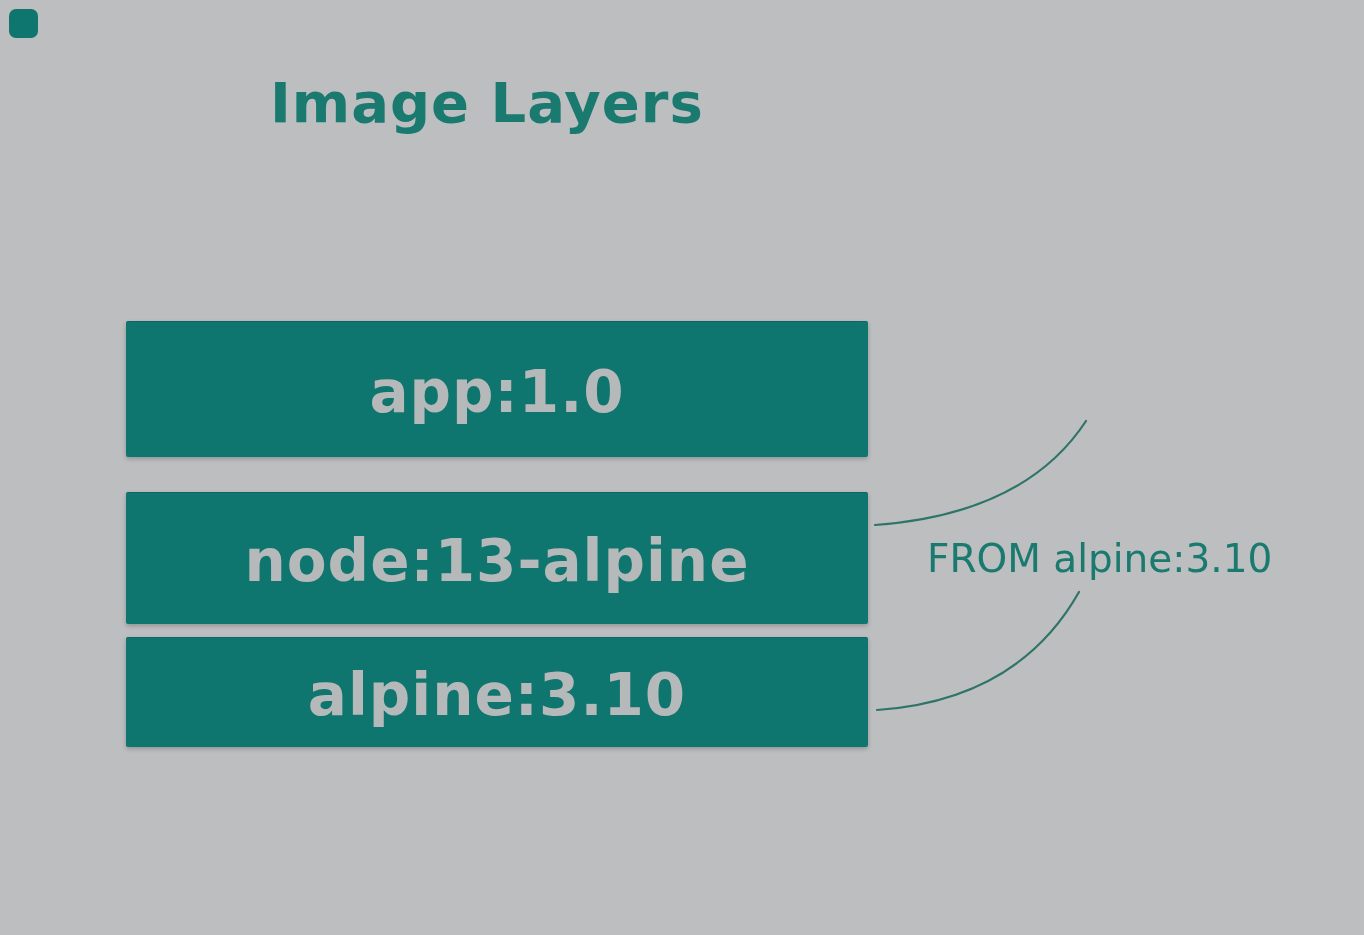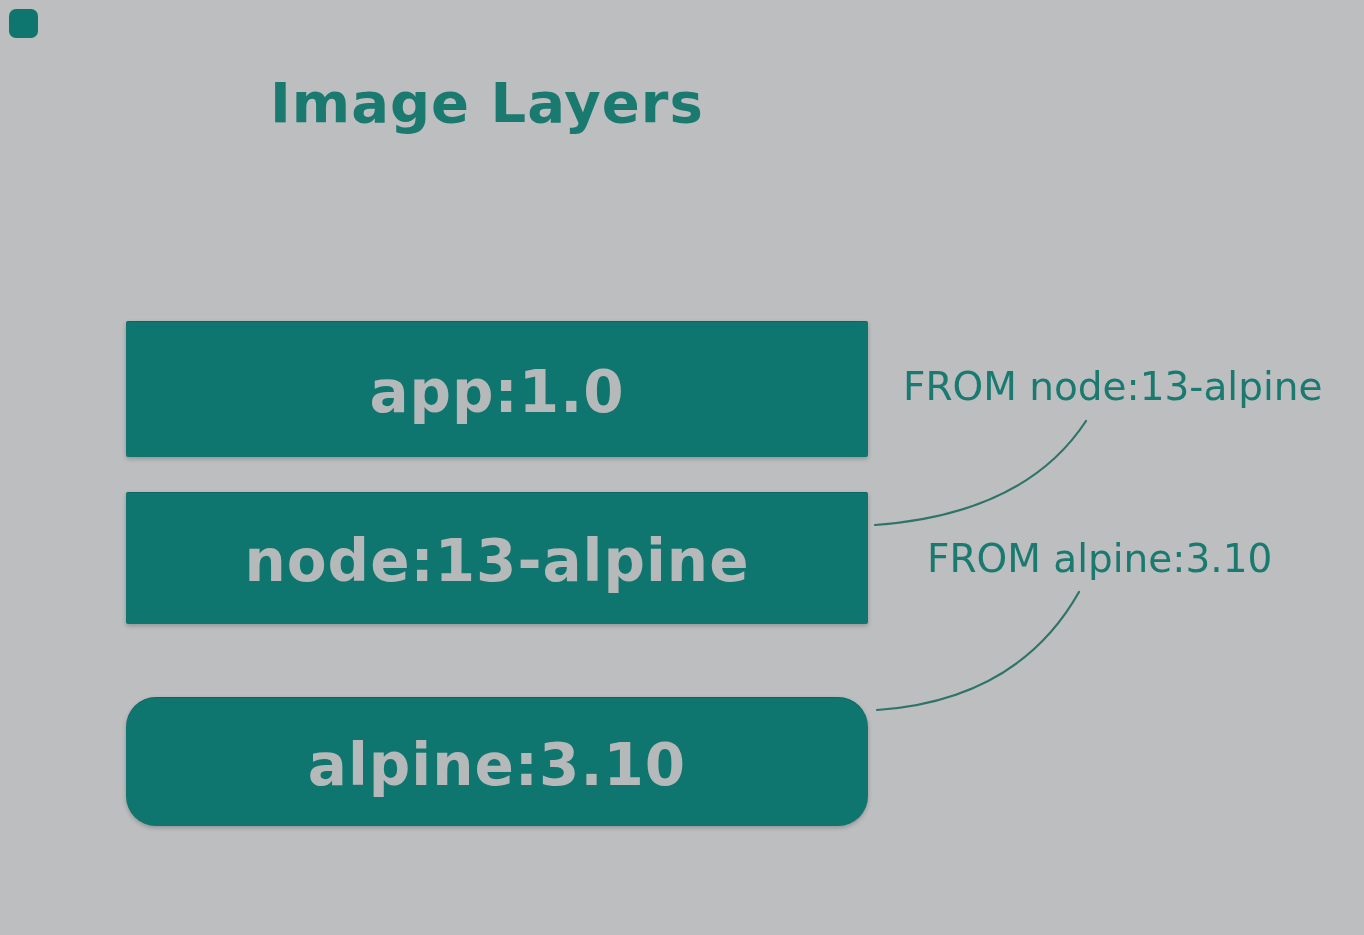--- a/index.html
+++ b/index.html
@@ -31,21 +31,21 @@
   }
   .bar{
     position:absolute;left:126px;width:742px;
     background:var(--layer-fill,#0f756f);
     border-radius:2px;
     box-shadow:0 2px 4px rgba(40,40,40,0.28), inset 0 1px 0 rgba(0,0,0,0.12);
     display:flex;align-items:center;justify-content:center;
   }
   .bar-1{top:321px;height:136px;}
   .bar-2{top:492px;height:132px;}
-  .bar-3{top:697px;height:129px;border-radius:30px;}
+  .bar-3{top:637px;height:110px;}
   .bar .bar-label{
     color:var(--layer-label,#b5b9b9);
     font-size:58px;font-weight:bold;letter-spacing:1px;
     white-space:nowrap;
     padding-top:6px;
   }
   .annotation{
     position:absolute;left:903px;
     font-size:39px;font-weight:normal;
     color:var(--accent-text,#1a7a70);
@@ -78,21 +78,20 @@
   </div>
 
   <div class="bar bar-2">
     <span class="bar-label">node:13-alpine</span>
   </div>
 
   <div class="bar bar-3">
     <span class="bar-label">alpine:3.10</span>
   </div>
 
-  <div class="annotation annotation-1">FROM node:13-alpine</div>
 
   <div class="annotation annotation-2">FROM alpine:3.10</div>
 
   <svg class="curves" viewBox="0 0 1364 935" xmlns="http://www.w3.org/2000/svg">
     <path d="M 875 525 Q 1025 514 1086 421"></path>
     <path d="M 877 710 Q 1018 700 1079 592"></path>
   </svg>
 
 </div>
 

